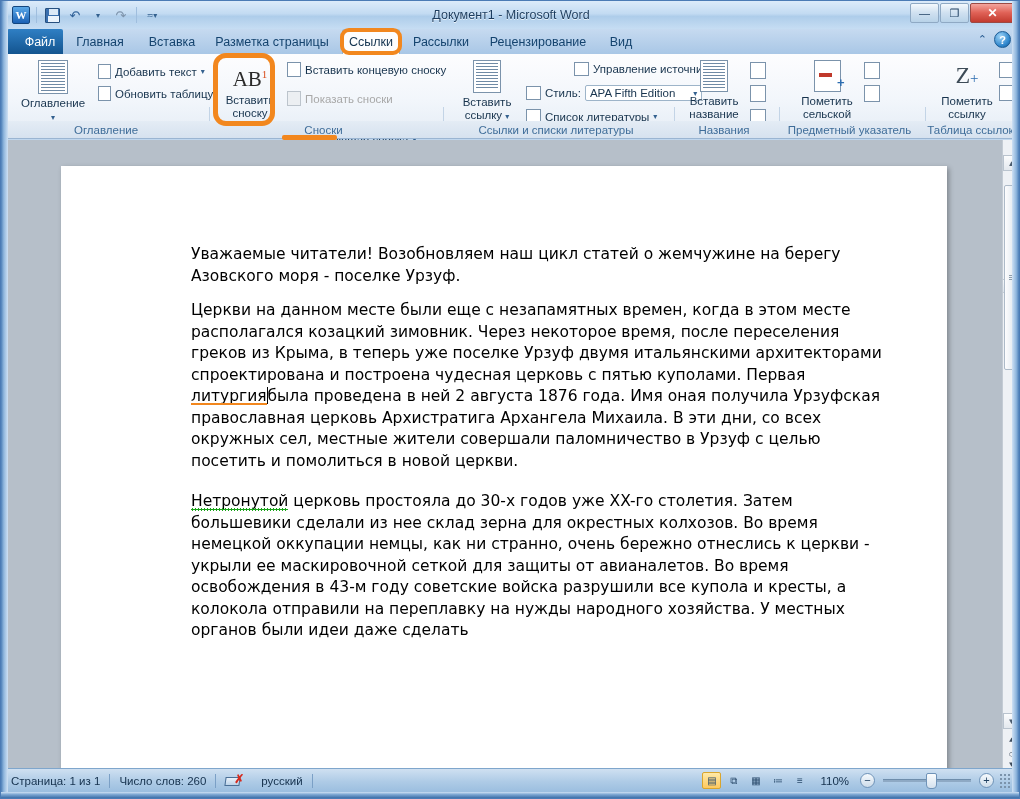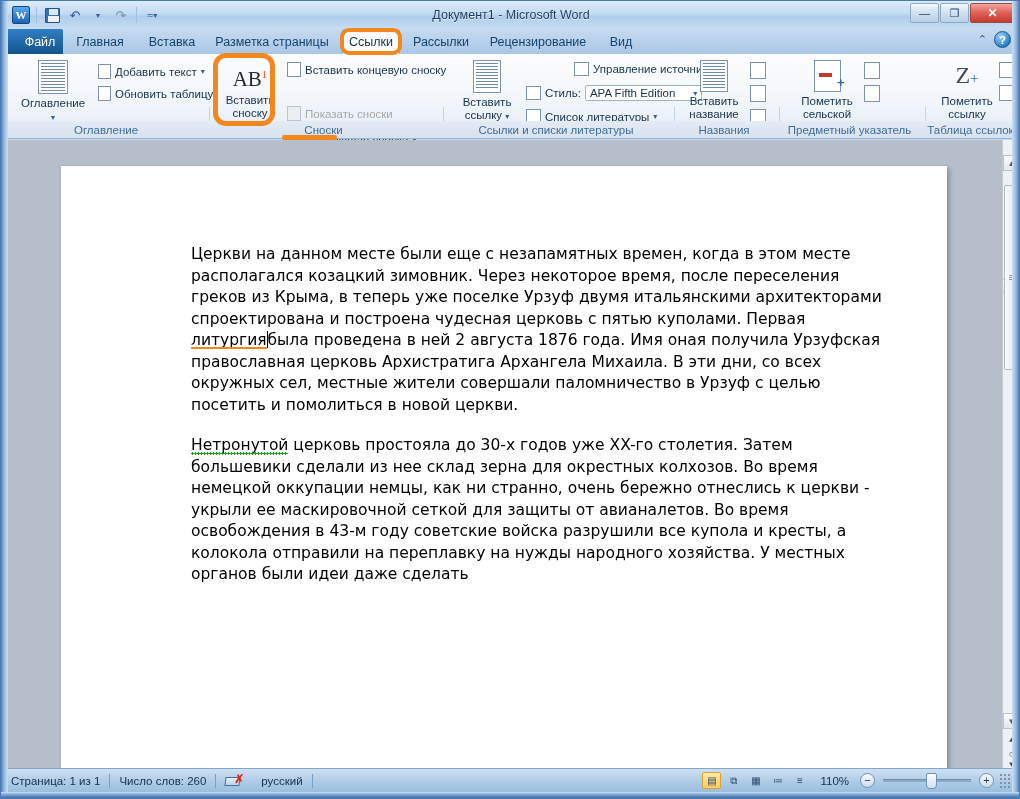--- a/index.html
+++ b/index.html
@@ -324,21 +324,21 @@
     </div>
     <div class="rb-btn-small" style="left:281px; top:8px;">
       <span class="ico doc-ico" style="width:14px;height:15px;"></span>
       <span>Вставить концевую сноску</span>
     </div>
     <div class="rb-btn-small" style="left:281px; top:30px;margin-top:48px;">
       <span class="ico doc-ico" style="width:14px;height:15px;"></span>
       <span>Следующая сноска</span>
       <span class="caret-sm">▾</span>
     </div>
-    <div class="rb-btn-small disabled" style="left:281px; top:52px;text-align:right;">
+    <div class="rb-btn-small disabled" style="left:281px; top:37px;text-align:right;">
       <span class="ico" style="width:14px;height:15px;background:#eceff2;border:1px solid #bcc4cc;"></span>
       <span>Показать сноски</span>
     </div>
     <div style="position:absolute;left:420px;top:122px;font-size:9px;color:#5d7c9c;">◱</div>
     <div class="grp-sep" style="left:437px;"></div>
 
     <div class="rb-btn-big" style="left:450px; top:6px; width:62px;">
       <span class="ico doc-ico doc-lines" style="width:28px;height:33px;"></span>
       <span style="margin-top:3px;">Вставить</span>
       <span><span>ссылку</span> <span class="caret-sm">▾</span></span>
@@ -416,20 +416,21 @@
     <div class="grp-label" style="left:917px;width:95px;">Таблица ссылок</div>
   </div>
 
   <div class="ann" id="ann-tab"></div>
   <div class="ann" id="ann-btn"></div>
   <div class="ann" id="ann-underline-group"></div>
 
   <div id="docarea">
     <div id="page">
       <div id="page-body">
+        <p><span>Уважаемые читатели! Возобновляем наш цикл статей о жемчужине на берегу Азовского моря - поселке Урзуф.</span></p>
         <p><span>Церкви на данном месте были еще с незапамятных времен, когда в этом месте располагался козацкий зимовник. Через некоторое время, после переселения греков из Крыма, в теперь уже поселке Урзуф двумя итальянскими архитекторами спроектирована и построена чудесная церковь с пятью куполами. Первая </span><span class="annot-word">литургия</span><span class="caret"></span><span>была проведена в ней 2 августа 1876 года. Имя оная получила Урзуфская православная церковь Архистратига Архангела Михаила. В эти дни, со всех окружных сел, местные жители совершали паломничество в Урзуф с целью посетить и помолиться в новой церкви.</span></p>
         <p style="margin-top:19px;"><span class="spell">Нетронутой</span><span> церковь простояла до 30-х годов уже XX-го столетия. Затем большевики сделали из нее склад зерна для окрестных колхозов. Во время немецкой оккупации немцы, как ни странно, очень бережно отнеслись к церкви - укрыли ее маскировочной сеткой для защиты от авианалетов. Во время освобождения в 43-м году советские войска разрушили все купола и кресты, а колокола отправили на переплавку на нужды народного хозяйства. У местных органов были идеи даже сделать</span></p>
       </div>
     </div>
   </div>
 
   <div id="vscroll">
     <div id="splitter">
       <span style="font-size:9px;color:#4a5b6d;">▤</span>
     </div>

